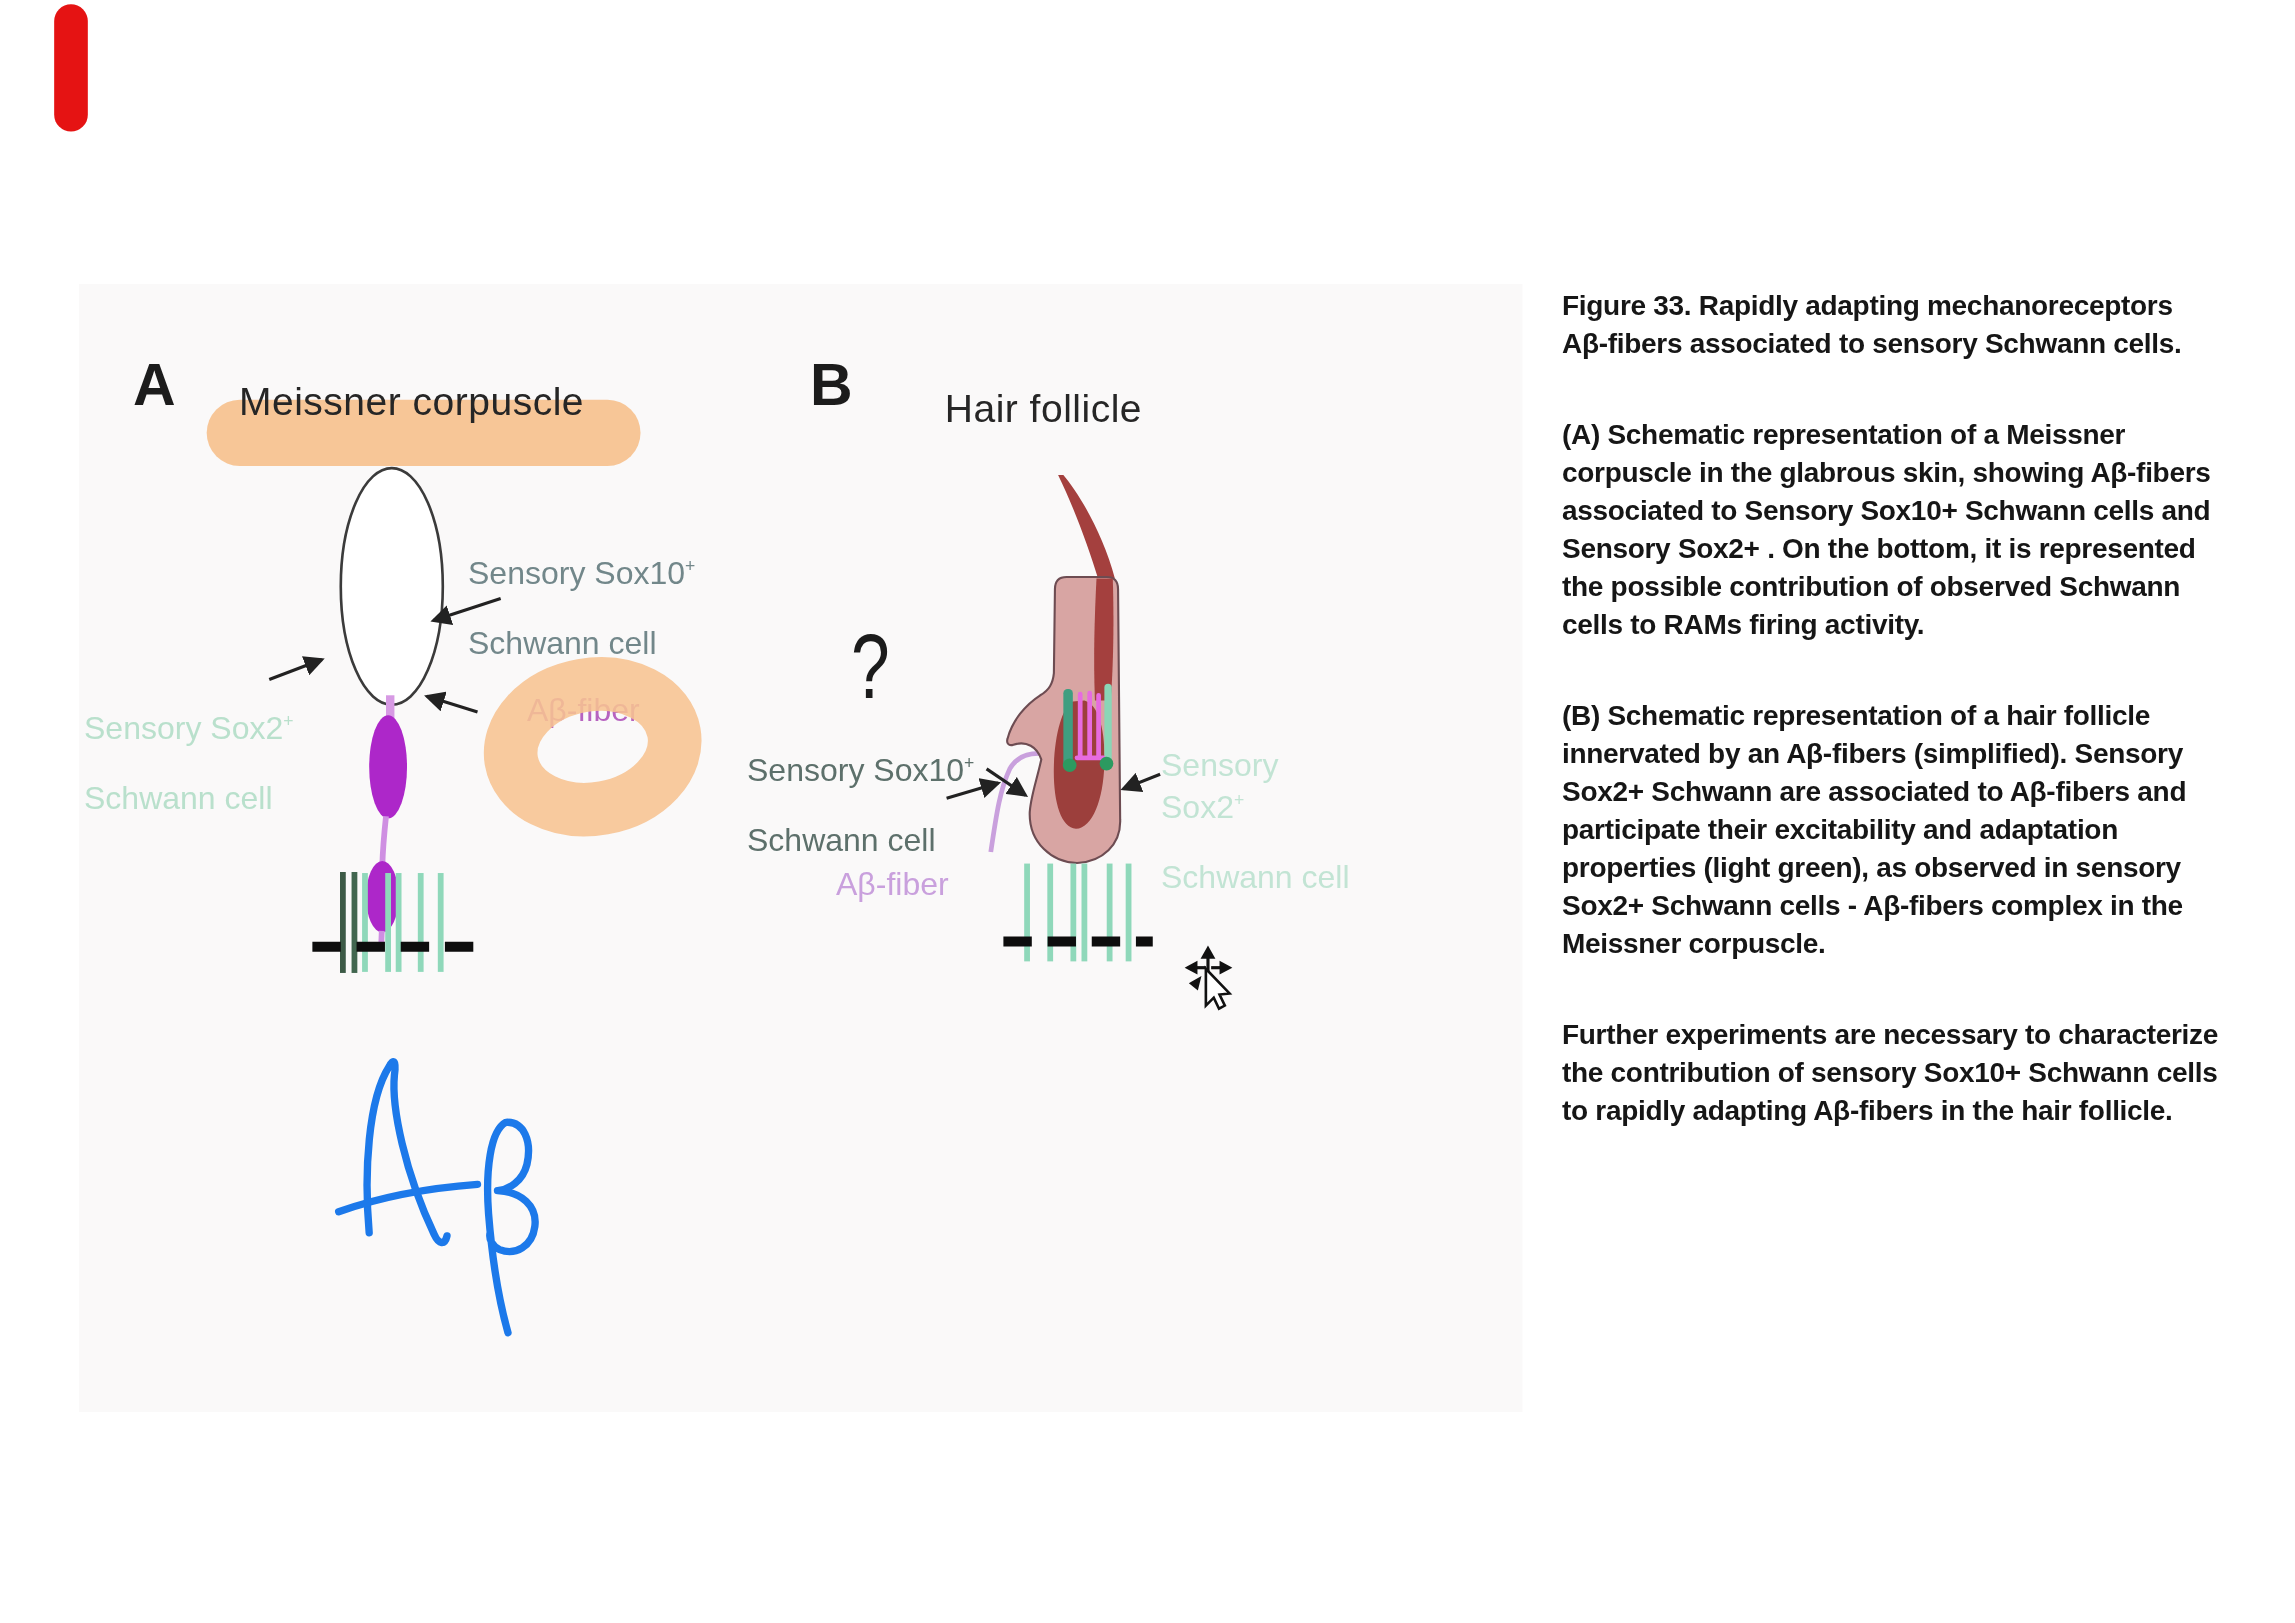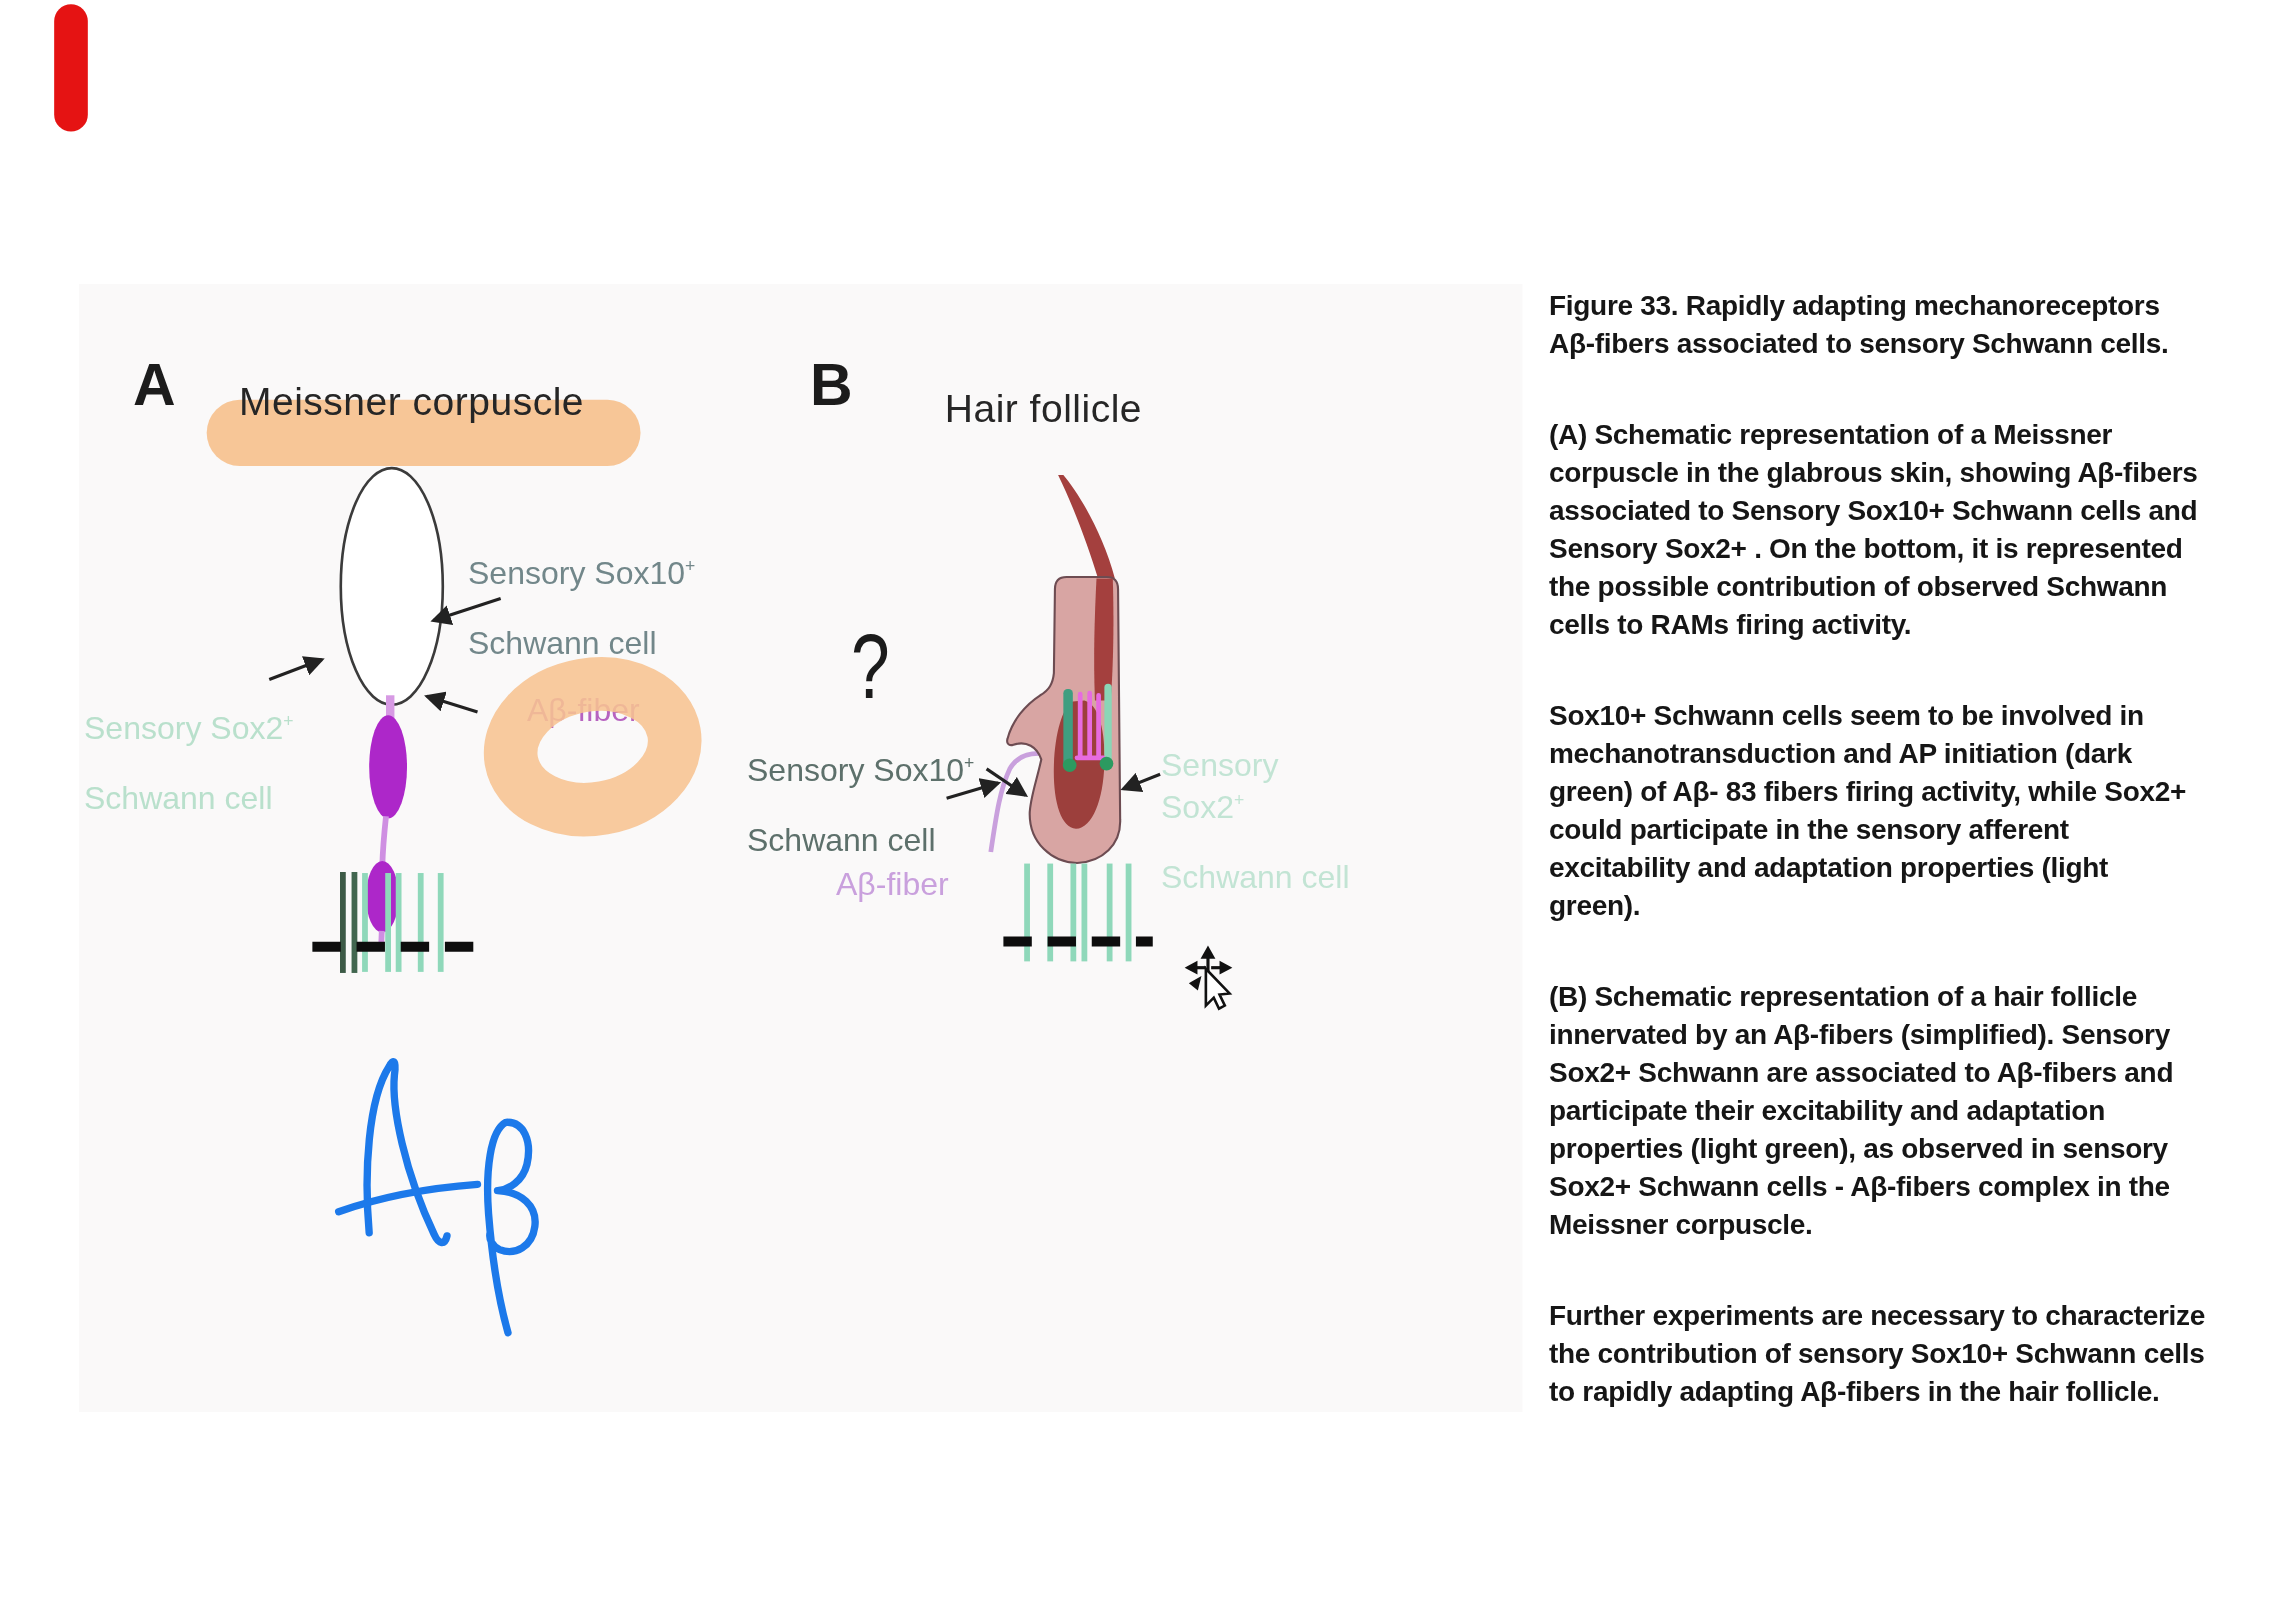--- a/index.html
+++ b/index.html
@@ -13,21 +13,21 @@
   .diag-label sup{font-size:0.55em;vertical-align:super;}
   .lbl-sox10-a{color:var(--label_sox10_a);}
   .lbl-sox2-a{color:var(--label_sox2_a);}
   .lbl-sox10-b{color:var(--label_sox10_b);}
   .lbl-sox2-b{color:var(--label_sox2_b);}
   .lbl-fiber-a{color:var(--fiber_label_a);}
   .lbl-fiber-b{color:var(--fiber_label_b);}
   .question{font-size:87px;color:#1b1b1b;font-weight:400;transform:scale(0.8,1.05);transform-origin:left top;}
   .caption{position:absolute;left:1549px;top:287px;width:700px;color:var(--caption_color);
            font-size:28px;line-height:38px;font-weight:700;letter-spacing:-0.3px;}
-  .cap-p{margin:0 0 53px 0;white-space:pre-line;}
+  .cap-p{margin:0 0 53px 13px;white-space:pre-line;}
   
   .outline{fill:#ffffff;stroke:#3b3b3b;stroke-width:5;}
   .arrow{stroke:#222222;stroke-width:6;fill:none;}
   .tickA-dark{stroke:var(--tick_dark);stroke-width:11;}
   .tick-mint{stroke:var(--tick_mint);stroke-width:11;}
   .dashline{stroke:#0d0d0d;stroke-width:19;stroke-dasharray:54 30;}
   .lavender{stroke:var(--fiber_light);stroke-width:13;fill:none;opacity:.9;}
 </style>
 </head>
 <body>
@@ -190,26 +190,20 @@
 
   <div class="caption">
     <p class="cap-p">Figure 33. Rapidly adapting mechanoreceptors
 Aβ-fibers associated to sensory Schwann cells.</p>
     <p class="cap-p">(A) Schematic representation of a Meissner
 corpuscle in the glabrous skin, showing Aβ-fibers
 associated to Sensory Sox10+ Schwann cells and
 Sensory Sox2+ . On the bottom, it is represented
 the possible contribution of observed Schwann
 cells to RAMs firing activity.</p>
-    <p class="cap-p">Sox10+ Schwann cells seem to be involved in
-mechanotransduction and AP initiation (dark
-green) of Aβ- 83 fibers firing activity, while Sox2+
-could participate in the sensory afferent
-excitability and adaptation properties (light
-green).</p>
     <p class="cap-p">(B) Schematic representation of a hair follicle
 innervated by an Aβ-fibers (simplified). Sensory
 Sox2+ Schwann are associated to Aβ-fibers and
 participate their excitability and adaptation
 properties (light green), as observed in sensory
 Sox2+ Schwann cells - Aβ-fibers complex in the
 Meissner corpuscle.</p>
     <p class="cap-p">Further experiments are necessary to characterize
 the contribution of sensory Sox10+ Schwann cells
 to rapidly adapting Aβ-fibers in the hair follicle.</p>

